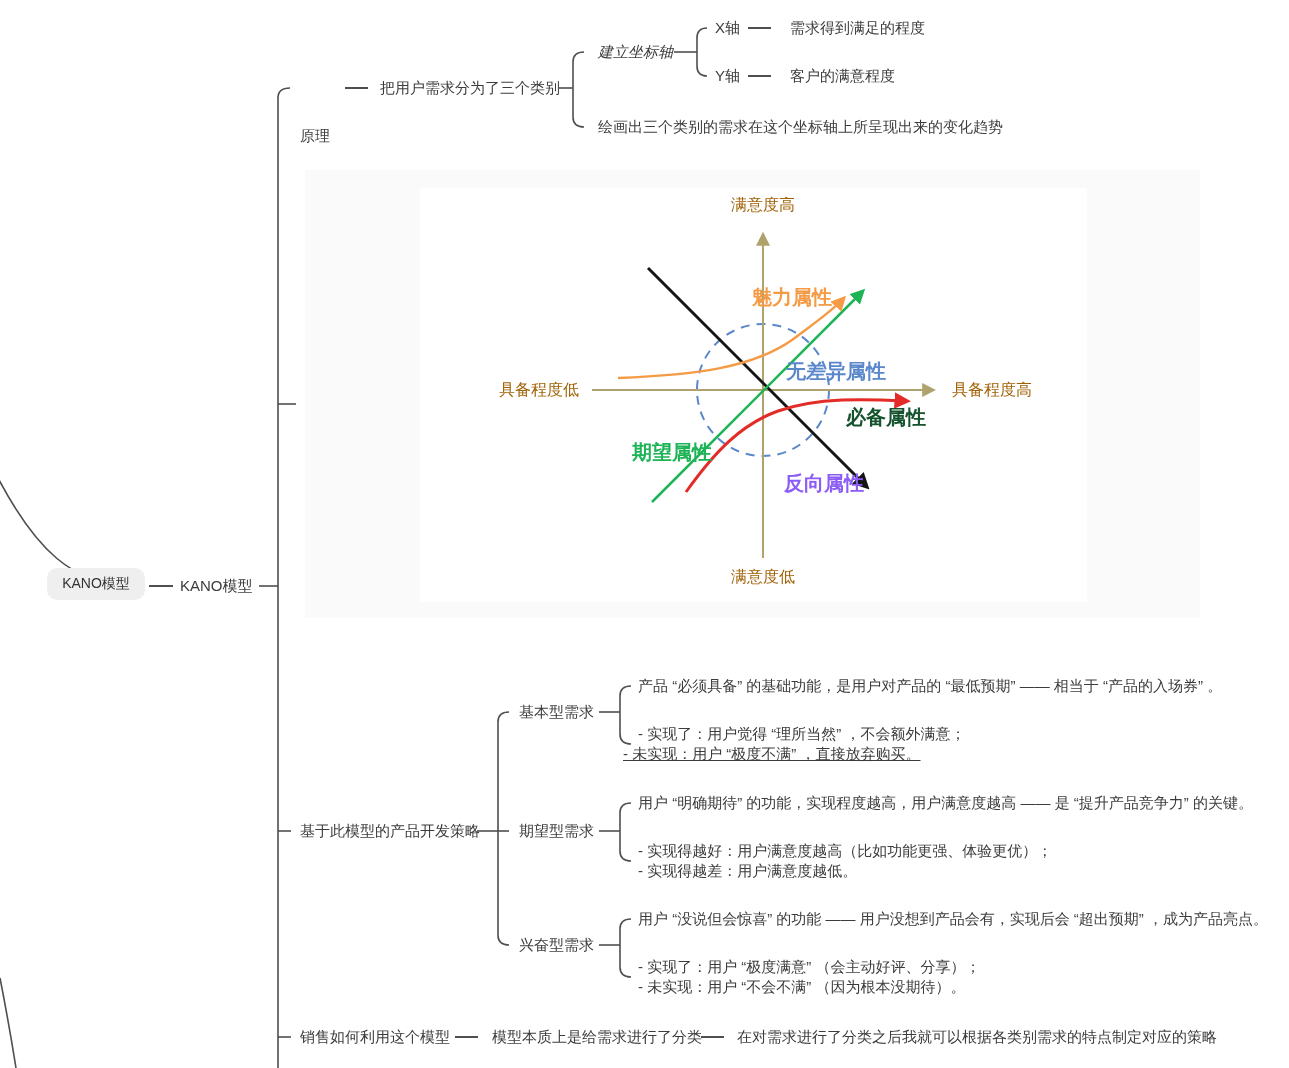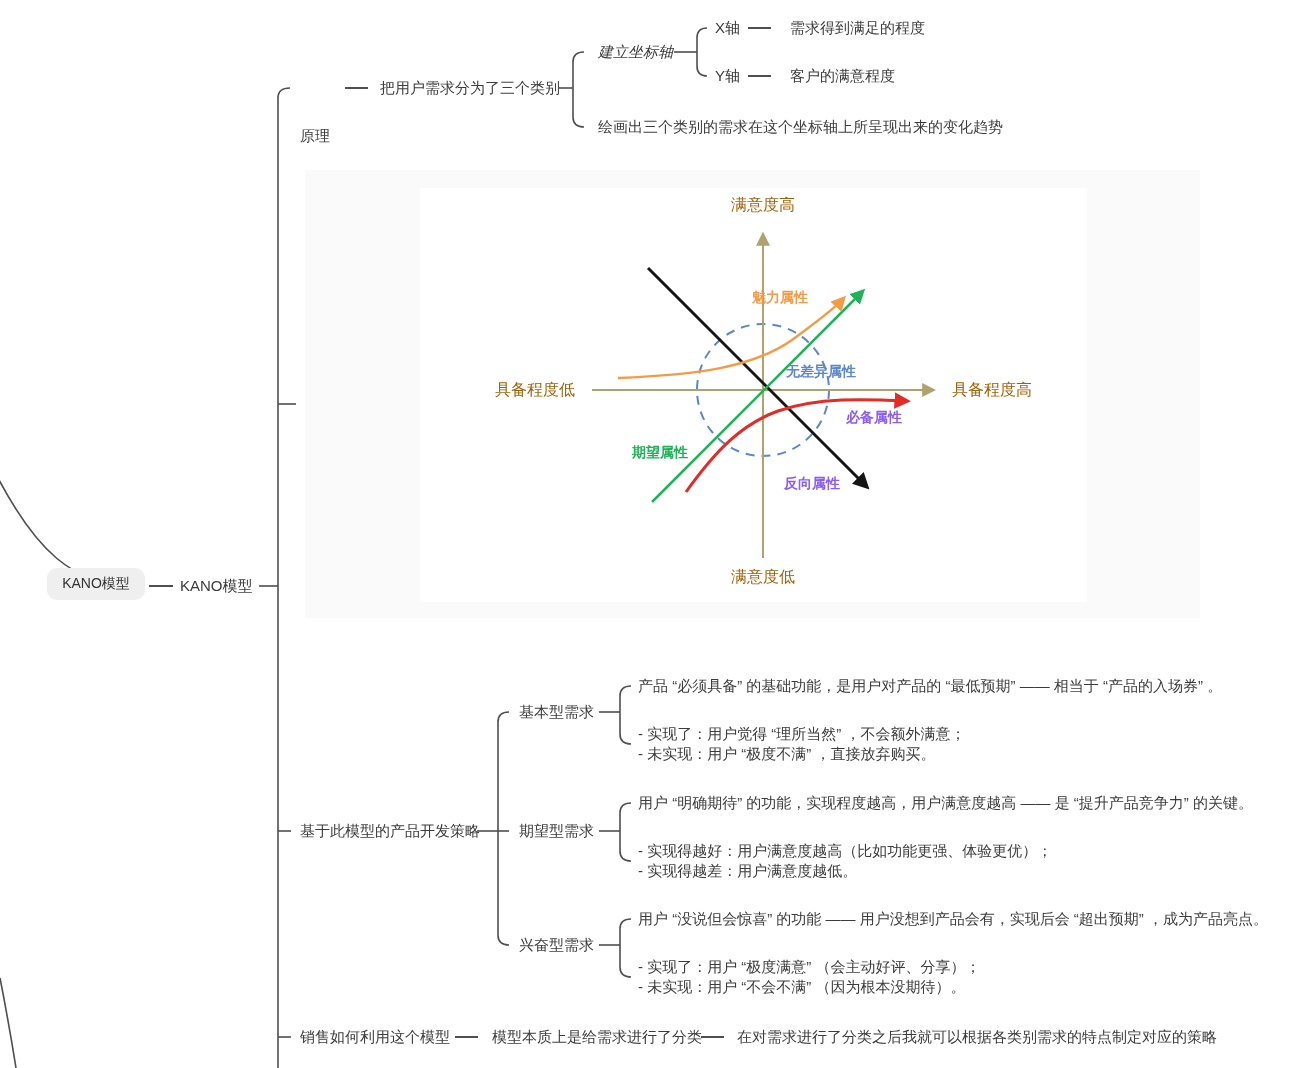--- a/index.html
+++ b/index.html
@@ -10,21 +10,21 @@
   }
   .txt{position:absolute;font-size:15px;line-height:20px;white-space:nowrap;color:#3c3c3c;}
   .rootbox{
     position:absolute;left:47px;top:568px;width:98px;height:32px;
     background:#efefef;border-radius:10px;display:flex;align-items:center;justify-content:center;
     font-size:14px;color:#333;z-index:2;
   }
   svg.lines{position:absolute;left:0;top:0;z-index:1;}
   .imgblock{position:absolute;left:305px;top:170px;width:895px;height:448px;background:#fafafa;z-index:0;}
   .chartwhite{position:absolute;left:420px;top:188px;width:667px;height:414px;background:#ffffff;z-index:0;}
-  .clabel{position:absolute;font-size:14px;line-height:18px;white-space:nowrap;z-index:2;font-weight:700;}
+  .clabel{position:absolute;font-size:20px;line-height:18px;white-space:nowrap;z-index:2;font-weight:700;}
   .caxis{position:absolute;font-size:16px;line-height:18px;white-space:nowrap;z-index:2;color:#a16207;font-weight:400;}
 </style>
 </head>
 <body>
 
 <div id="canvas">
 
   <div class="imgblock"></div>
   <div class="chartwhite"></div>
 
@@ -101,40 +101,40 @@
   <div class="txt" style="left:790px;top:18px;">需求得到满足的程度</div>
   <div class="txt" style="left:715px;top:66px;">Y轴</div>
   <div class="txt" style="left:790px;top:66px;">客户的满意程度</div>
   <div class="txt" style="left:598px;top:117px;">绘画出三个类别的需求在这个坐标轴上所呈现出来的变化趋势</div>
 
   <div class="txt" style="left:300px;top:821px;">基于此模型的产品开发策略</div>
 
   <div class="txt" style="left:519px;top:702px;">基本型需求</div>
   <div class="txt" style="left:638px;top:676px;">产品 “必须具备” 的基础功能，是用户对产品的 “最低预期” —— 相当于 “产品的入场券” 。</div>
   <div class="txt" style="left:638px;top:724px;">- 实现了：用户觉得 “理所当然” ，不会额外满意；</div>
-  <div class="txt" style="left:638px;top:744px;">- 未实现：用户 “极度不满” ，直接放弃购买。</div>
+  <div class="txt" style="left:623px;top:744px;text-decoration:underline;">- 未实现：用户 “极度不满” ，直接放弃购买。</div>
 
   <div class="txt" style="left:519px;top:821px;">期望型需求</div>
   <div class="txt" style="left:638px;top:793px;">用户 “明确期待” 的功能，实现程度越高，用户满意度越高 —— 是 “提升产品竞争力” 的关键。</div>
   <div class="txt" style="left:638px;top:841px;">- 实现得越好：用户满意度越高（比如功能更强、体验更优）；</div>
   <div class="txt" style="left:638px;top:861px;">- 实现得越差：用户满意度越低。</div>
 
   <div class="txt" style="left:519px;top:935px;">兴奋型需求</div>
   <div class="txt" style="left:638px;top:957px;">- 实现了：用户 “极度满意” （会主动好评、分享）；</div>
   <div class="txt" style="left:638px;top:909px;">用户 “没说但会惊喜” 的功能 —— 用户没想到产品会有，实现后会 “超出预期” ，成为产品亮点。</div>
   <div class="txt" style="left:638px;top:977px;">- 未实现：用户 “不会不满” （因为根本没期待）。</div>
 
   <div class="txt" style="left:300px;top:1027px;">销售如何利用这个模型</div>
   <div class="txt" style="left:492px;top:1027px;">模型本质上是给需求进行了分类</div>
   <div class="txt" style="left:737px;top:1027px;">在对需求进行了分类之后我就可以根据各类别需求的特点制定对应的策略</div>
 
   <div class="caxis" style="left:731px;top:196px;">满意度高</div>
   <div class="caxis" style="left:731px;top:568px;">满意度低</div>
-  <div class="caxis" style="left:475px;top:381px;width:120px;text-align:center;">具备程度低</div>
+  <div class="caxis" style="left:459px;top:381px;width:120px;text-align:right;">具备程度低</div>
   <div class="caxis" style="left:952px;top:381px;">具备程度高</div>
 
   <div class="clabel" style="left:752px;top:288px;color:#f59a45;">魅力属性</div>
   <div class="clabel" style="left:786px;top:362px;color:#5b87cb;">无差异属性</div>
-  <div class="clabel" style="left:846px;top:408px;color:#8b5cf6;">必备属性</div>
+  <div class="clabel" style="left:846px;top:408px;color:#14532d;">必备属性</div>
   <div class="clabel" style="left:632px;top:443px;color:#1eb356;">期望属性</div>
   <div class="clabel" style="left:784px;top:474px;color:#8b5cf6;">反向属性</div>
 
 </div>
 
 </body></html>

